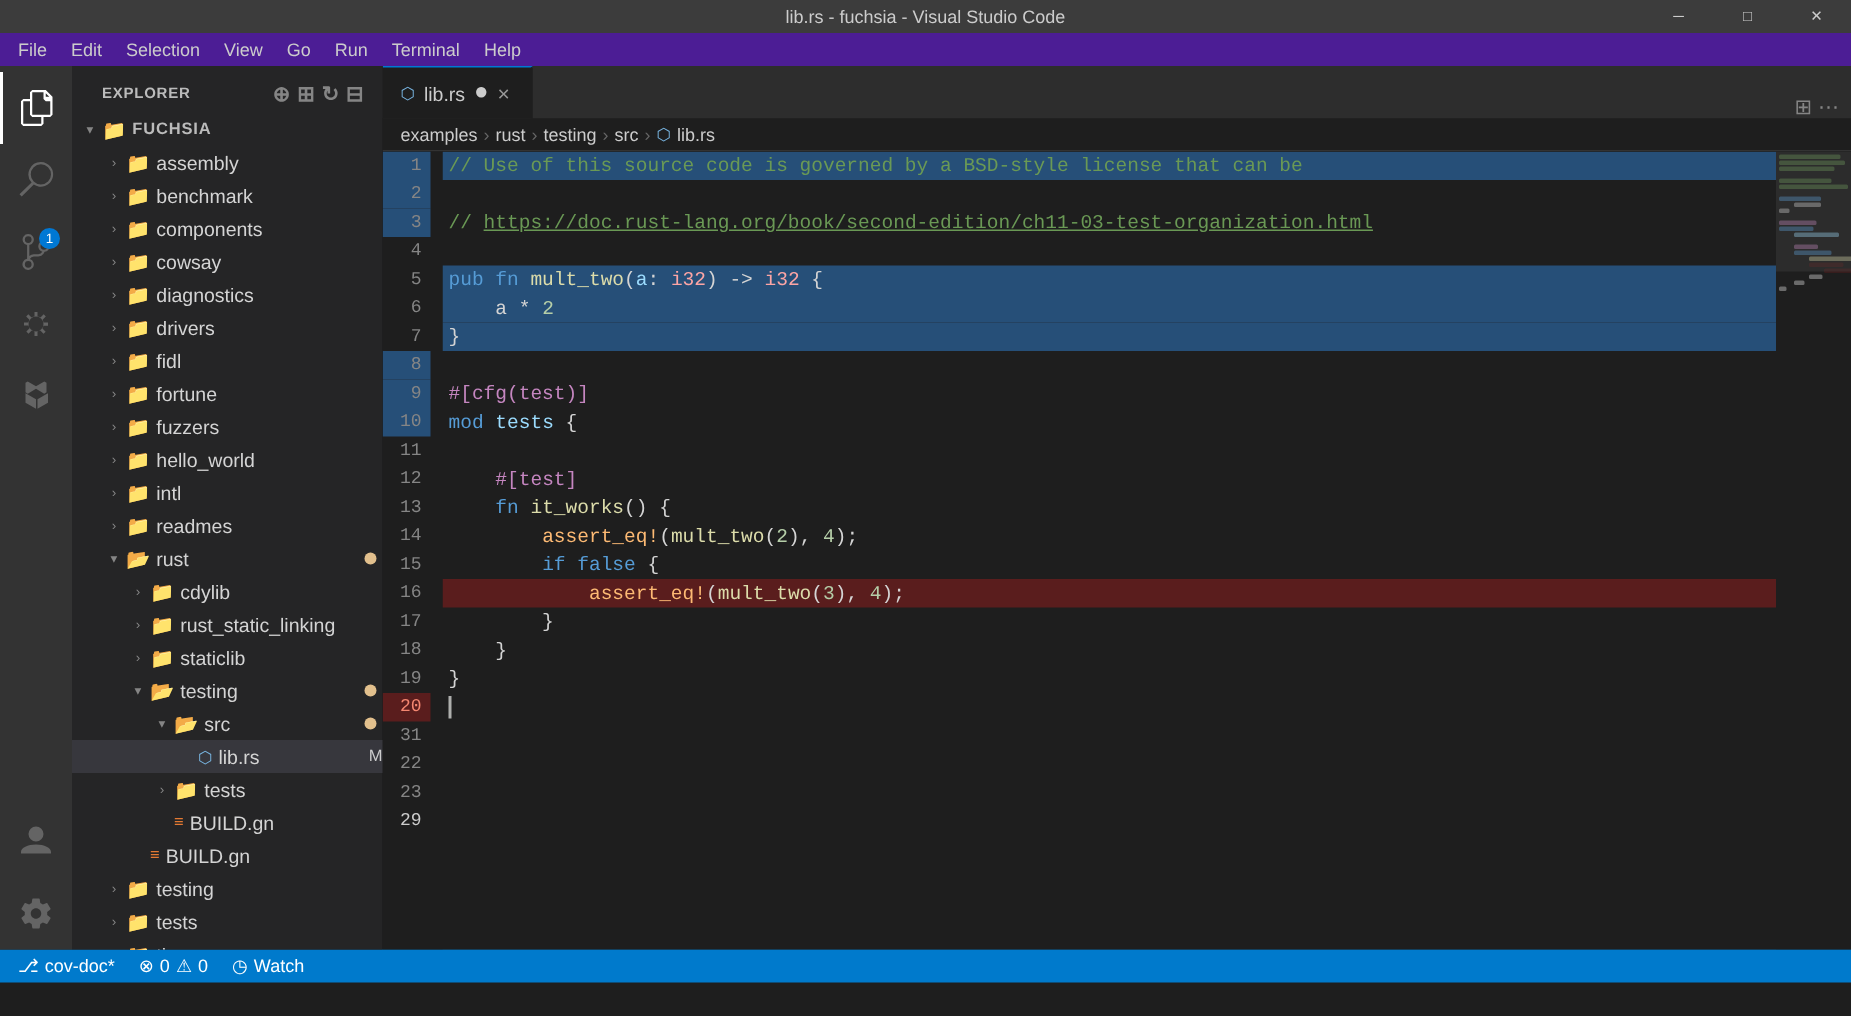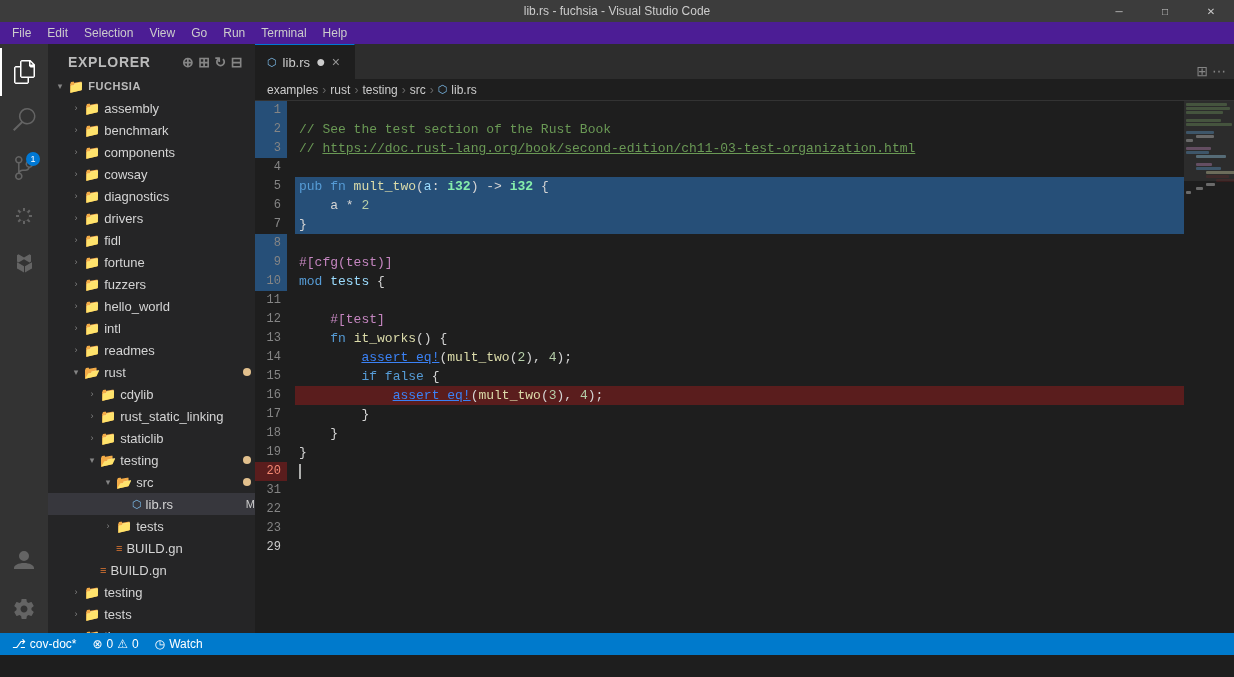--- a/index.html
+++ b/index.html
@@ -265,24 +265,24 @@
       white-space: pre;
     }
     .code-line.highlight { background: #264f78; }
     .code-line.error-line { background: #5a1d1d; }
 
     
     .c-comment { color: #6a9955; }
     .c-keyword { color: #569cd6; }
     .c-fn-name { color: #dcdcaa; }
     .c-param { color: #9cdcfe; }
-    .c-type { color: #86efac; font-weight: bold; }
+    .c-type { color: #fca5a5; }
     .c-number { color: #b5cea8; }
     .c-attr { color: #c586c0; }
-    .c-macro { color: #3b82f6; text-decoration: underline; }
+    .c-macro { color: #fdba74; }
     .c-op { color: #d4d4d4; }
     .c-url { color: #6a9955; text-decoration: underline; }
     .c-false { color: #569cd6; }
     .cursor {
       display: inline-block;
       width: 1.5px;
       height: 15px;
       background: #aeafad;
       vertical-align: middle;
     }
@@ -381,21 +381,21 @@
     </div>
     <div class="activity-icon">
       <svg width="24" height="24" viewBox="0 0 24 24" fill="currentColor" opacity="0.6">
           <path d="M19.43 12.98c.04-.32.07-.64.07-.98s-.03-.66-.07-.98l2.11-1.65c.19-.15.24-.42.12-.64l-2-3.46c-.12-.22-.39-.3-.61-.22l-2.49 1c-.52-.4-1.08-.73-1.69-.98l-.38-2.65C14.46 2.18 14.25 2 14 2h-4c-.25 0-.46.18-.49.42l-.38 2.65c-.61.25-1.17.59-1.69.98l-2.49-1c-.23-.09-.49 0-.61.22l-2 3.46c-.13.22-.07.49.12.64l2.11 1.65c-.04.32-.07.65-.07.98s.03.66.07.98l-2.11 1.65c-.19.15-.24.42-.12.64l2 3.46c.12.22.39.3.61.22l2.49-1c.52.4 1.08.73 1.69.98l.38 2.65c.03.24.24.42.49.42h4c.25 0 .46-.18.49-.42l.38-2.65c.61-.25 1.17-.58 1.69-.98l2.49 1c.23.09.49 0 .61-.22l2-3.46c.12-.22.07-.49-.12-.64l-2.11-1.65zM12 15.5c-1.93 0-3.5-1.57-3.5-3.5s1.57-3.5 3.5-3.5 3.5 1.57 3.5 3.5-1.57 3.5-3.5 3.5z"></path>
         </svg>
     </div>
   </div>
 
   <div id="sidebar">
     <div id="sidebar-header">
-      <span style="font-size:14px;font-weight:bold;color:#bbb;letter-spacing:0.05em;">EXPLORER</span>
+      <span style="font-size:10px;font-weight:bold;color:#bbb;letter-spacing:0.05em;">EXPLORER</span>
       <div class="actions">
         <span style="cursor:pointer;font-size:14px;">⊕</span>
         <span style="cursor:pointer;font-size:14px;">⊞</span>
         <span style="cursor:pointer;font-size:14px;">↻</span>
         <span style="cursor:pointer;font-size:14px;">⊟</span>
       </div>
     </div>
 
     <div id="sidebar-tree">
 
@@ -601,22 +601,22 @@
         <div class="line-num">18</div>
         <div class="line-num">19</div>
         <div class="line-num error" style="color:#f48771;">20</div>
         <div class="line-num">31</div>
         <div class="line-num">22</div>
         <div class="line-num">23</div>
         <div class="line-num active">29</div>
       </div>
 
       <div id="code-content">
+        <div class="code-line highlight"><span class="c-comment">// Use of this source code is governed by a BSD-style license that can be</span></div>
         <div class="code-line"></div>
-        <div class="code-line"><span class="c-comment">// See the test section of the Rust Book</span></div>
         <div class="code-line"><span class="c-comment">// <span class="c-url">https://doc.rust-lang.org/book/second-edition/ch11-03-test-organization.html</span></span></div>
         <div class="code-line"></div>
         <div class="code-line highlight"><span class="c-keyword">pub fn </span><span class="c-fn-name">mult_two</span><span class="c-op">(</span><span class="c-param">a</span><span class="c-op">: </span><span class="c-type">i32</span><span class="c-op">) -&gt; </span><span class="c-type">i32</span><span class="c-op"> {</span></div>
         <div class="code-line highlight"><span class="c-op">    a * </span><span class="c-number">2</span></div>
         <div class="code-line highlight"><span class="c-op">}</span></div>
         <div class="code-line"></div>
         <div class="code-line"><span class="c-attr">#[cfg(test)]</span></div>
         <div class="code-line"><span class="c-keyword">mod </span><span class="c-param">tests</span><span class="c-op"> {</span></div>
         <div class="code-line"></div>
         <div class="code-line"><span class="c-op">    </span><span class="c-attr">#[test]</span></div>

